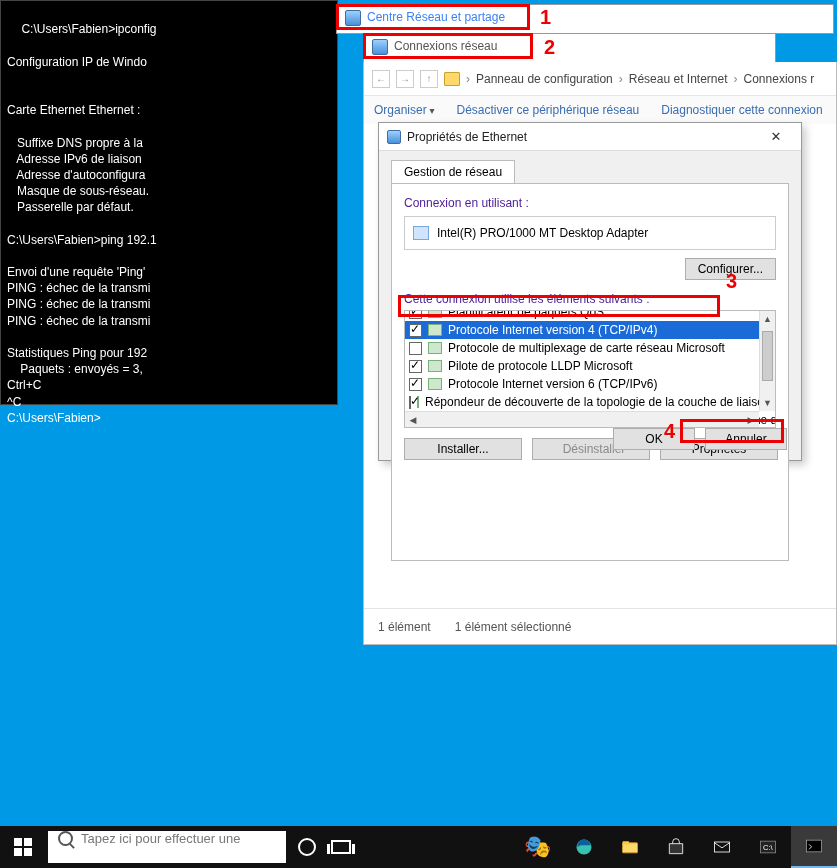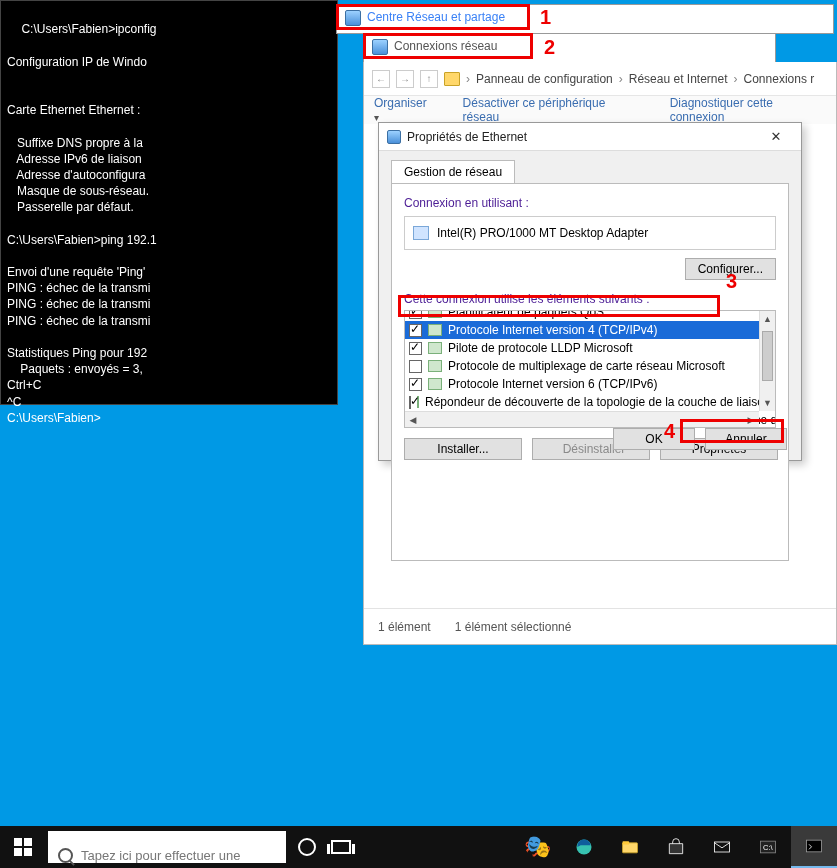--- a/index.html
+++ b/index.html
@@ -36,21 +36,21 @@
 
   
   .win-conn-body {
     position: absolute; left: 363px; top: 62px; width: 474px; height: 583px;
     background: #fff; border: 1px solid #bbb; border-top: none;
   }
   .addr-bar { display:flex; align-items:center; height:34px; padding:0 8px; gap:6px; border-bottom:1px solid #e6e6e6; color:#444; font-size:12px; background:#fff; }
   .addr-arrow { width:18px; height:18px; border:1px solid #ccc; display:flex; align-items:center; justify-content:center; color:#888; font-size:10px; }
   .addr-sep { color:#888; }
   .addr-folder { width:16px; height:14px; background:#ffd76a; border:1px solid #c9a227; border-radius:1px; }
-  .cmdbar { display:flex; align-items:flex-end; height:28px; padding:0 10px; gap:30px; font-size:12px; color:#3a6db0; background:#fafafa; }
+  .cmdbar { display:flex; align-items:center; height:28px; padding:0 10px; gap:22px; font-size:12px; color:#3a6db0; background:#fafafa; }
   .cmdbar .drop::after { content:" \25BE"; font-size:10px; color:#555; }
 
   
   .dlg {
     position:absolute; left: 378px; top: 122px; width: 424px; height: 339px;
     background:#f0f0f0; border:1px solid #999; box-shadow: 4px 4px 8px rgba(0,0,0,.2);
   }
   .dlg-titlebar { display:flex; align-items:center; justify-content:space-between; height:28px; padding:0 8px; background:#fff; border-bottom:1px solid #ddd; }
   .dlg-titlebar .title { font-size:12px; color:#222; display:flex; align-items:center; gap:6px;}
   .dlg-close { width:34px; height:20px; display:flex; align-items:center; justify-content:center; font-size:13px; color:#333; }
@@ -92,21 +92,21 @@
   .dlg-buttons { position:absolute; right:14px; bottom:10px; display:flex; gap:10px; }
 
   
   .conn-status { position:absolute; left:0; bottom:0; right:0; height:36px; border-top:1px solid #e3e3e3; background:#fff; display:flex; align-items:center; gap:24px; padding:0 14px; font-size:12px; color:#555; }
 
   
   .taskbar { position:absolute; left:0; bottom:0; width:100%; height:42px; background:#111; display:flex; align-items:center; }
   .start { width:46px; height:42px; display:flex; align-items:center; justify-content:center; }
   .winlogo { width:18px; height:18px; display:grid; grid-template-columns:1fr 1fr; grid-template-rows:1fr 1fr; gap:2px; }
   .winlogo div { background:#fff; }
-  .searchbox { flex:0 0 238px; height:32px; background:#fff; display:flex; align-items:flex-end; padding:0 10px; gap:8px; color:#777; font-size:13px; margin-left:2px;}
+  .searchbox { flex:0 0 238px; height:32px; background:#fff; display:flex; align-items:flex-start; padding:0 10px; gap:8px; color:#777; font-size:13px; margin-left:2px;}
   .searchbox .mag { width:15px; height:15px; border:2px solid #555; border-radius:50%; position:relative;}
   .searchbox .mag::after { content:""; position:absolute; width:6px; height:2px; background:#555; bottom:-3px; right:-4px; transform:rotate(45deg); }
   .task-icons { display:flex; align-items:center; margin-left:auto; height:100%; }
   .ticon { width:46px; height:42px; display:flex; align-items:center; justify-content:center; color:#fff; }
   .ticon.active { background:#3a3a3a; border-bottom: 2px solid #76b9ed; }
   .ticon svg, .ticon .glyph { width:20px; height:20px; }
   .cortana { width:34px; display:flex; align-items:center; justify-content:center; margin-left:4px;}
   .cortana .ring { width:18px; height:18px; border:2px solid #fff; border-radius:50%; }
   .taskview { width:34px; display:flex; align-items:center; justify-content:center; }
   .taskview .tv { width:20px; height:14px; border:2px solid #fff; position:relative;}
@@ -209,28 +209,28 @@
               <span class="cb checked"></span>
               <span class="mini"></span>
               <span>Planificateur de paquets QoS</span>
             </div>
             <div class="listrow sel">
               <span class="cb checked"></span>
               <span class="mini"></span>
               <span>Protocole Internet version 4 (TCP/IPv4)</span>
             </div>
             <div class="listrow">
+              <span class="cb"></span>
+              <span class="mini"></span>
+              <span>Protocole de multiplexage de carte réseau Microsoft</span>
+            </div>
+            <div class="listrow">
               <span class="cb checked"></span>
               <span class="mini"></span>
               <span>Pilote de protocole LLDP Microsoft</span>
-            </div>
-            <div class="listrow">
-              <span class="cb"></span>
-              <span class="mini"></span>
-              <span>Protocole de multiplexage de carte réseau Microsoft</span>
             </div>
             <div class="listrow">
               <span class="cb checked"></span>
               <span class="mini"></span>
               <span>Protocole Internet version 6 (TCP/IPv6)</span>
             </div>
             <div class="listrow">
               <span class="cb checked"></span>
               <span class="mini"></span>
               <span>Répondeur de découverte de la topologie de la couche de liaison</span>

